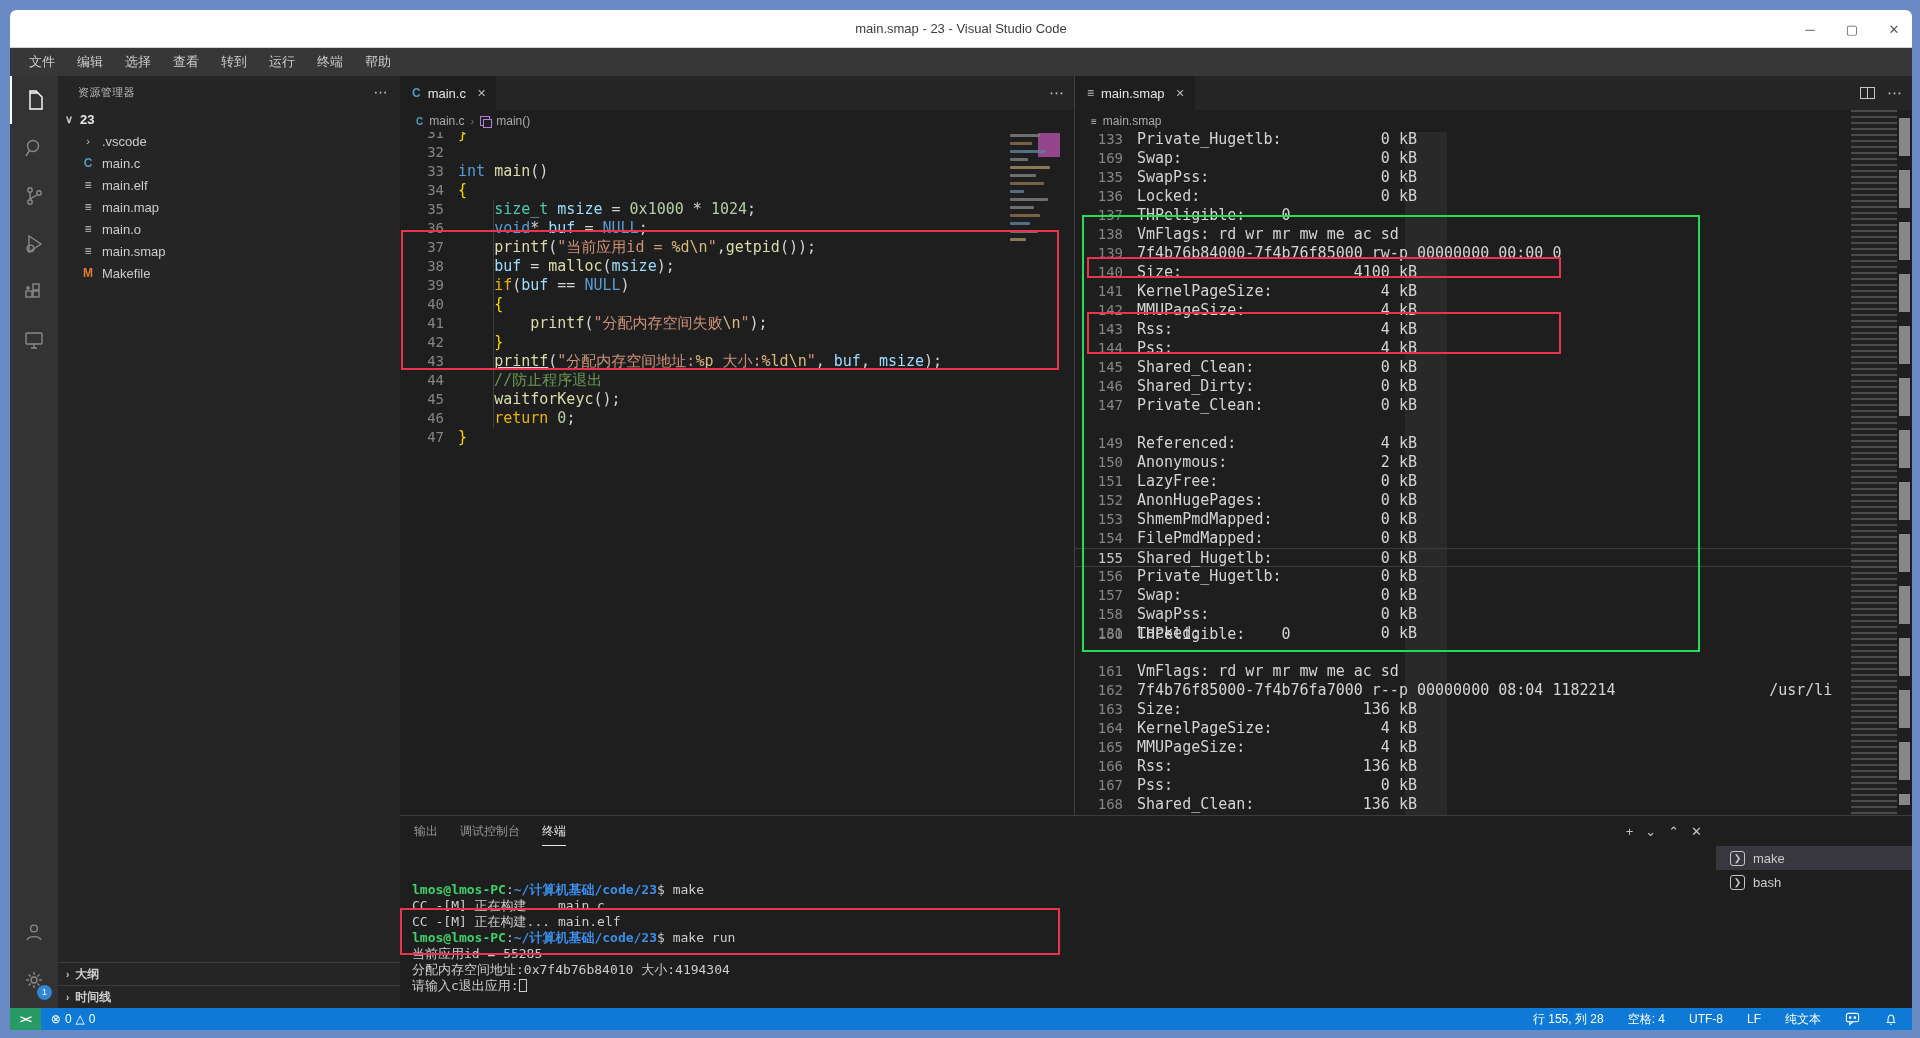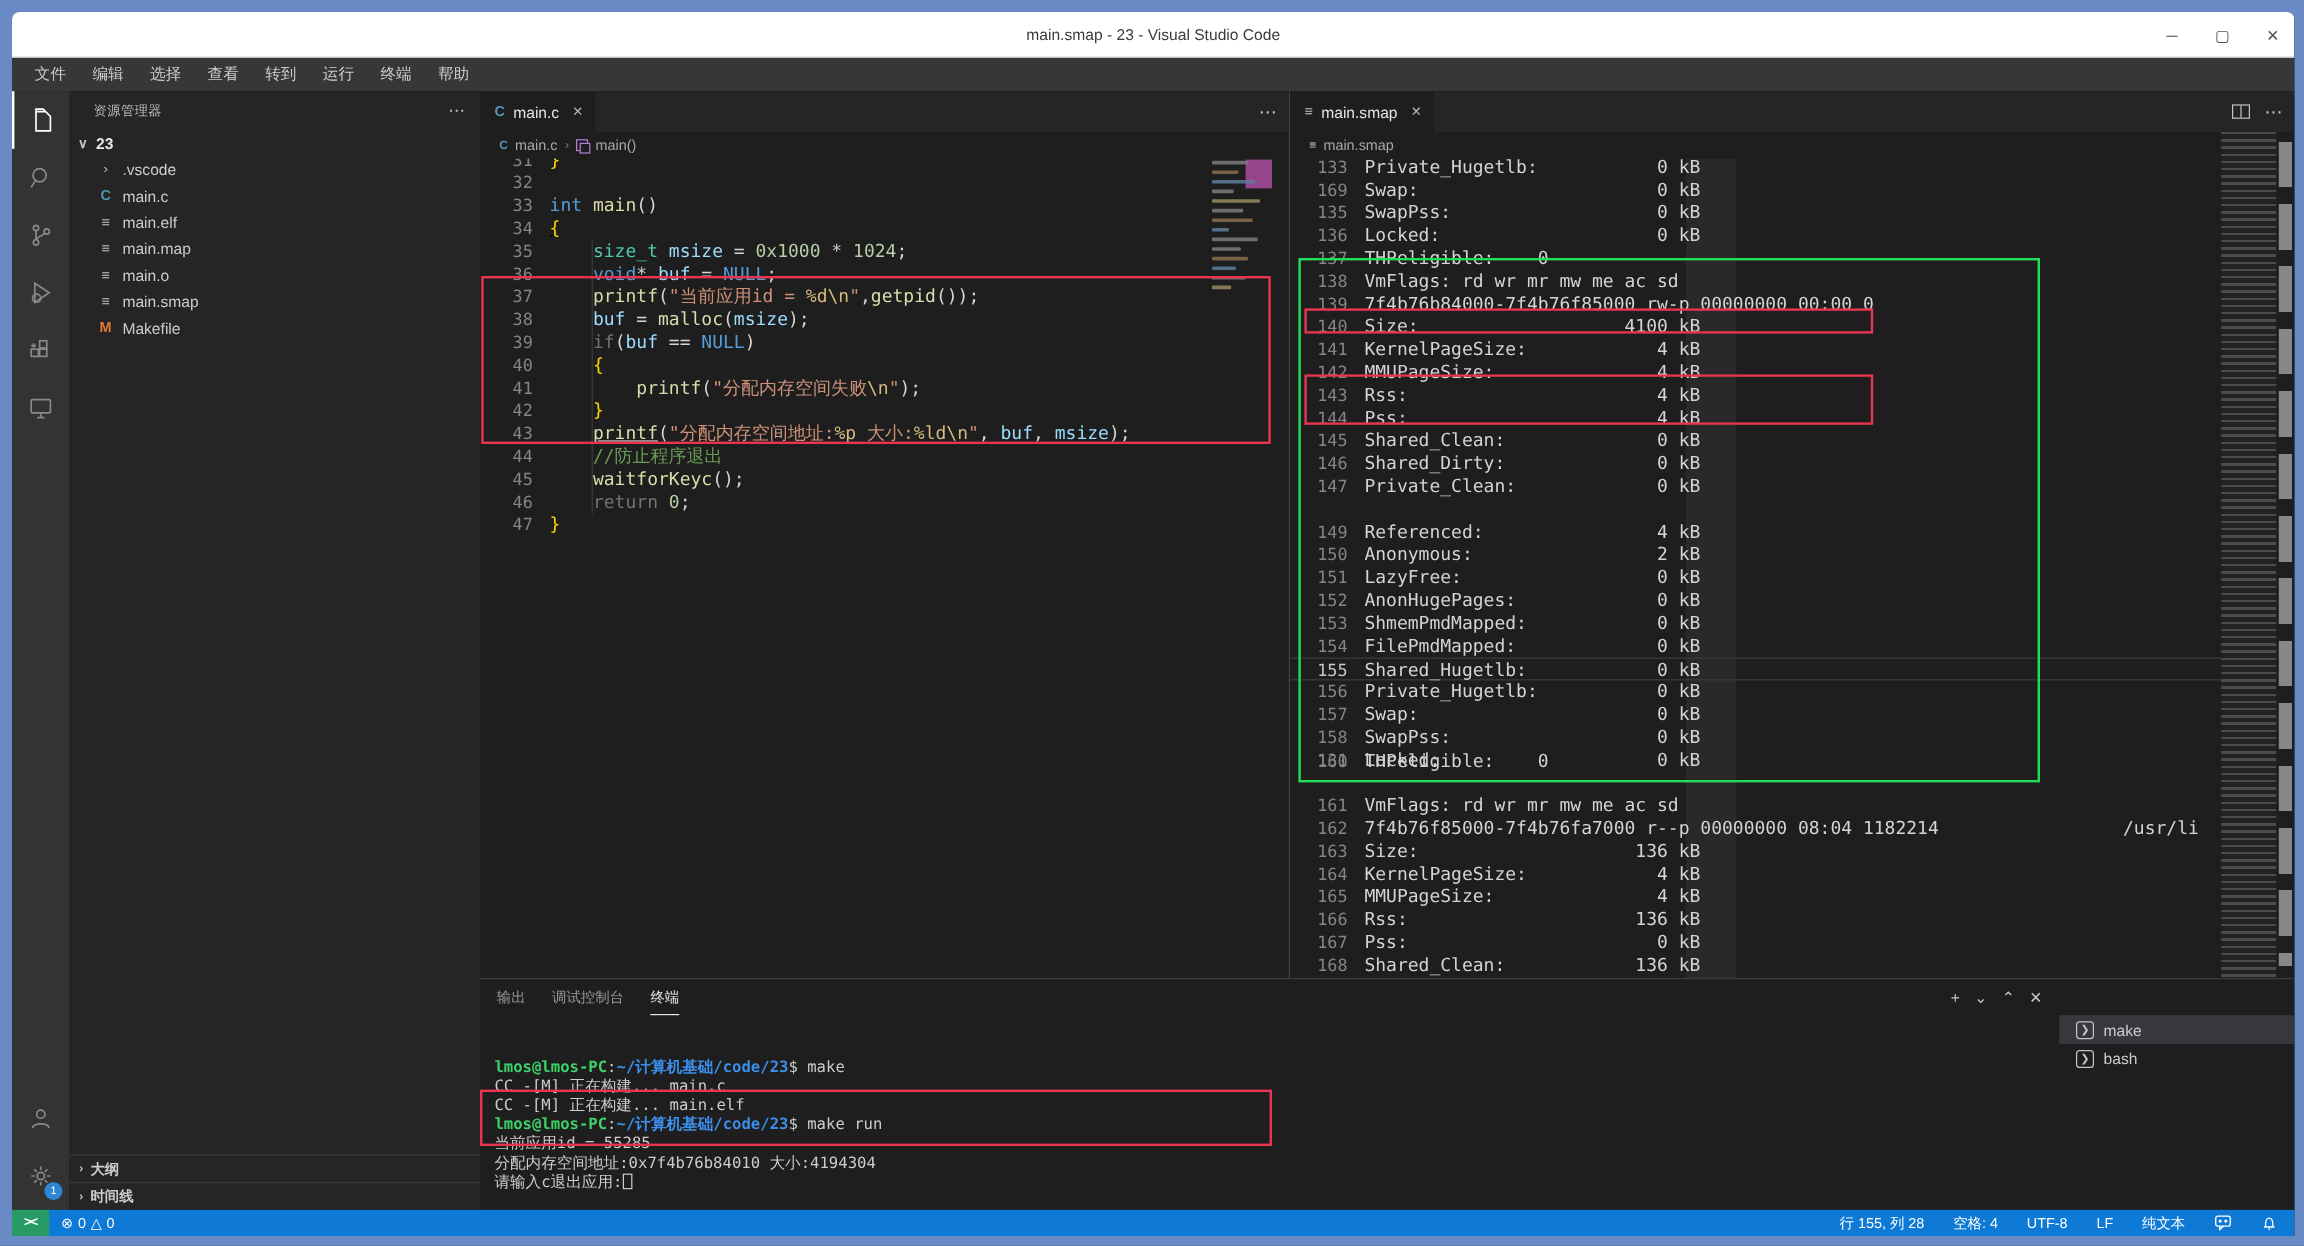--- a/index.html
+++ b/index.html
@@ -68,21 +68,21 @@
   .breadcrumb .bi.list { color:#c5c5c5; }
   .breadcrumb .sep { color:#7a7a7a; font-size:11px; }
   .breadcrumb .cube { width:10px; height:10px; border:1px solid #b180d7; transform:rotate(0deg); position:relative; }
   .breadcrumb .cube:before { content:""; position:absolute; left:2px; top:2px; right:-3px; bottom:-3px; border:1px solid #b180d7; background:#1e1e1e; }
 
   .codewrap { position:absolute; left:0; right:0; top:56px; bottom:0; overflow:hidden; font-family:"DejaVu Sans Mono",monospace; font-size:15px; }
   .code-row { position:absolute; left:0; right:0; height:19px; line-height:19px; white-space:pre; }
   .code-row .num { display:inline-block; width:44px; text-align:right; margin-right:14px; color:#858585; font-size:14px; }
   .code-row.current { border-top:1px solid #3c3c3c; border-bottom:1px solid #3c3c3c; }
   .code-row.current .num { color:#c6c6c6; }
-  .tk.d { color:#d4d4d4; } .tk.k { color:#569cd6; } .tk.kc { color:#737373; }
+  .tk.d { color:#d4d4d4; } .tk.k { color:#569cd6; } .tk.kc { color:#eab308; }
   .tk.fn { color:#dcdcaa; } .tk.ty { color:#4ec9b0; } .tk.v { color:#9cdcfe; }
   .tk.n { color:#b5cea8; } .tk.s { color:#ce9178; } .tk.e { color:#d7ba7d; }
   .tk.c { color:#6a9955; } .tk.b { color:#ffd700; } .tk.u { text-decoration:underline; text-decoration-color:#d8d8d8; }
   .indent-guide { position:absolute; width:1px; background:#3d3d3d; }
 
   
   .minimap1 { position:absolute; right:16px; top:58px; width:50px; height:130px; }
   .minimap1 .mmrow { position:absolute; height:3px; border-radius:1px; opacity:.85; }
   .mm-pink { position:absolute; right:14px; top:57px; width:22px; height:24px; background:#b24fa6; opacity:.8; }
   .scroll2 { position:absolute; right:0; top:34px; width:15px; bottom:0; background:#1e1e1e; }

